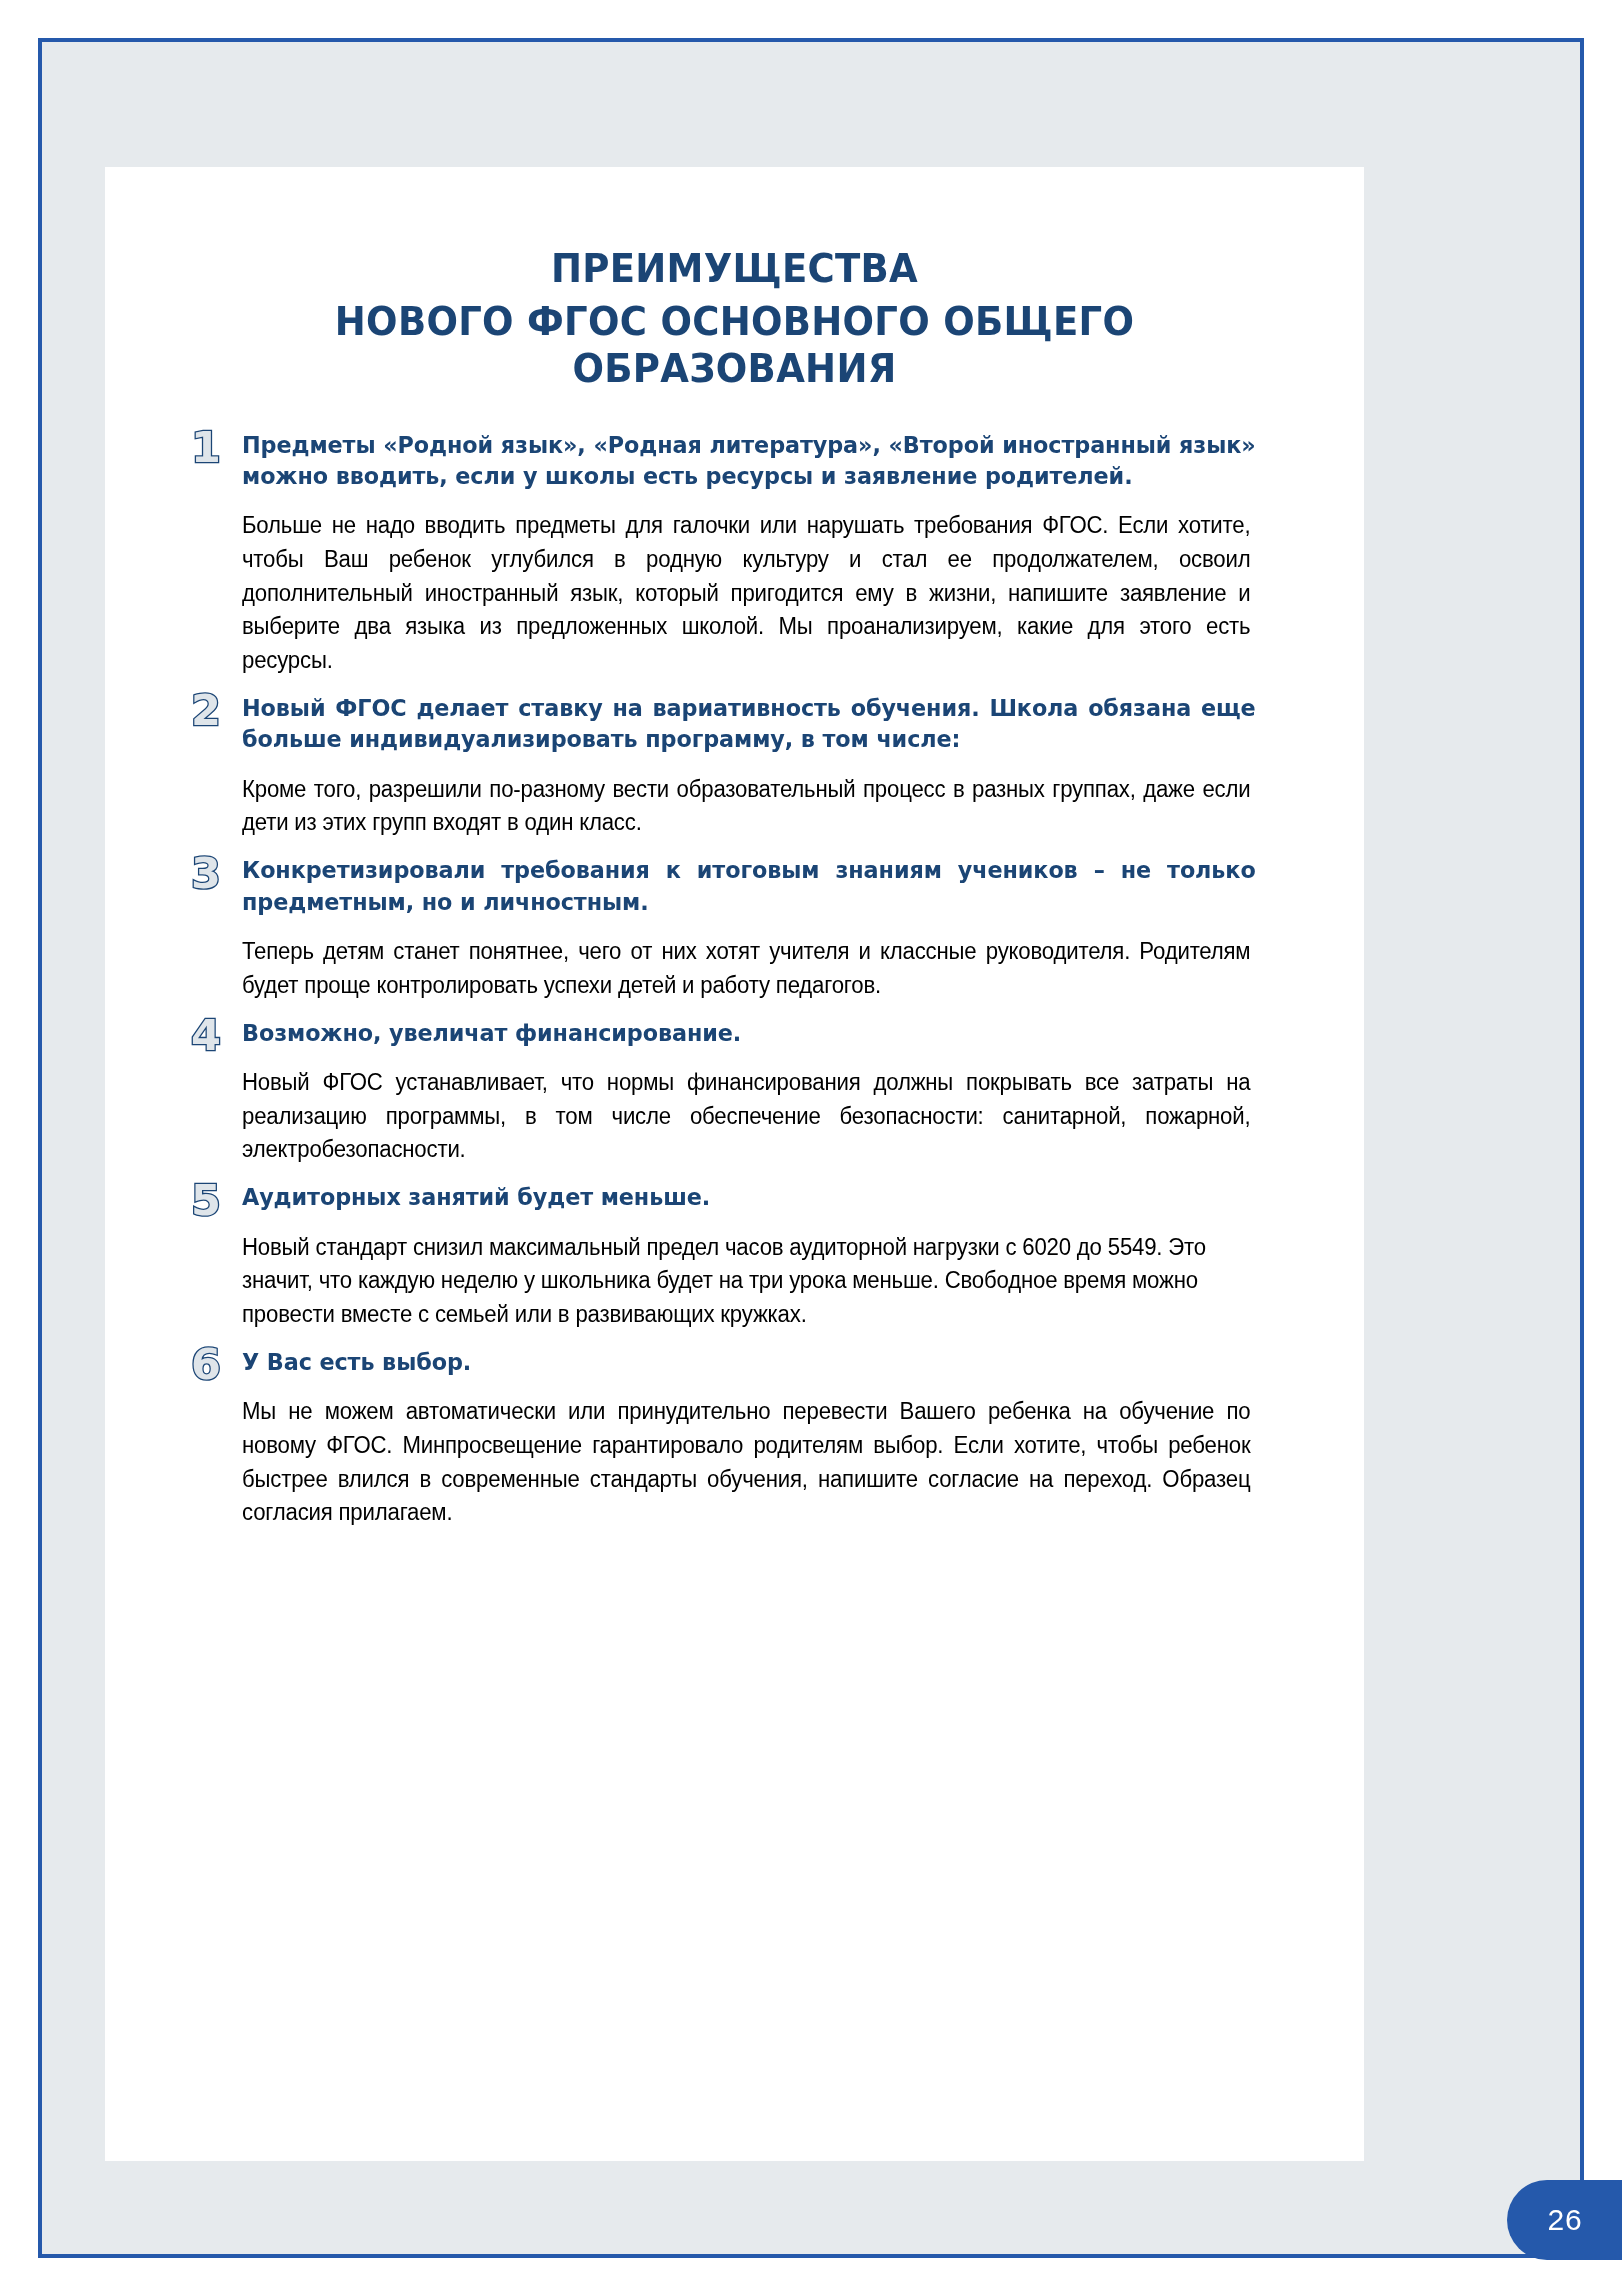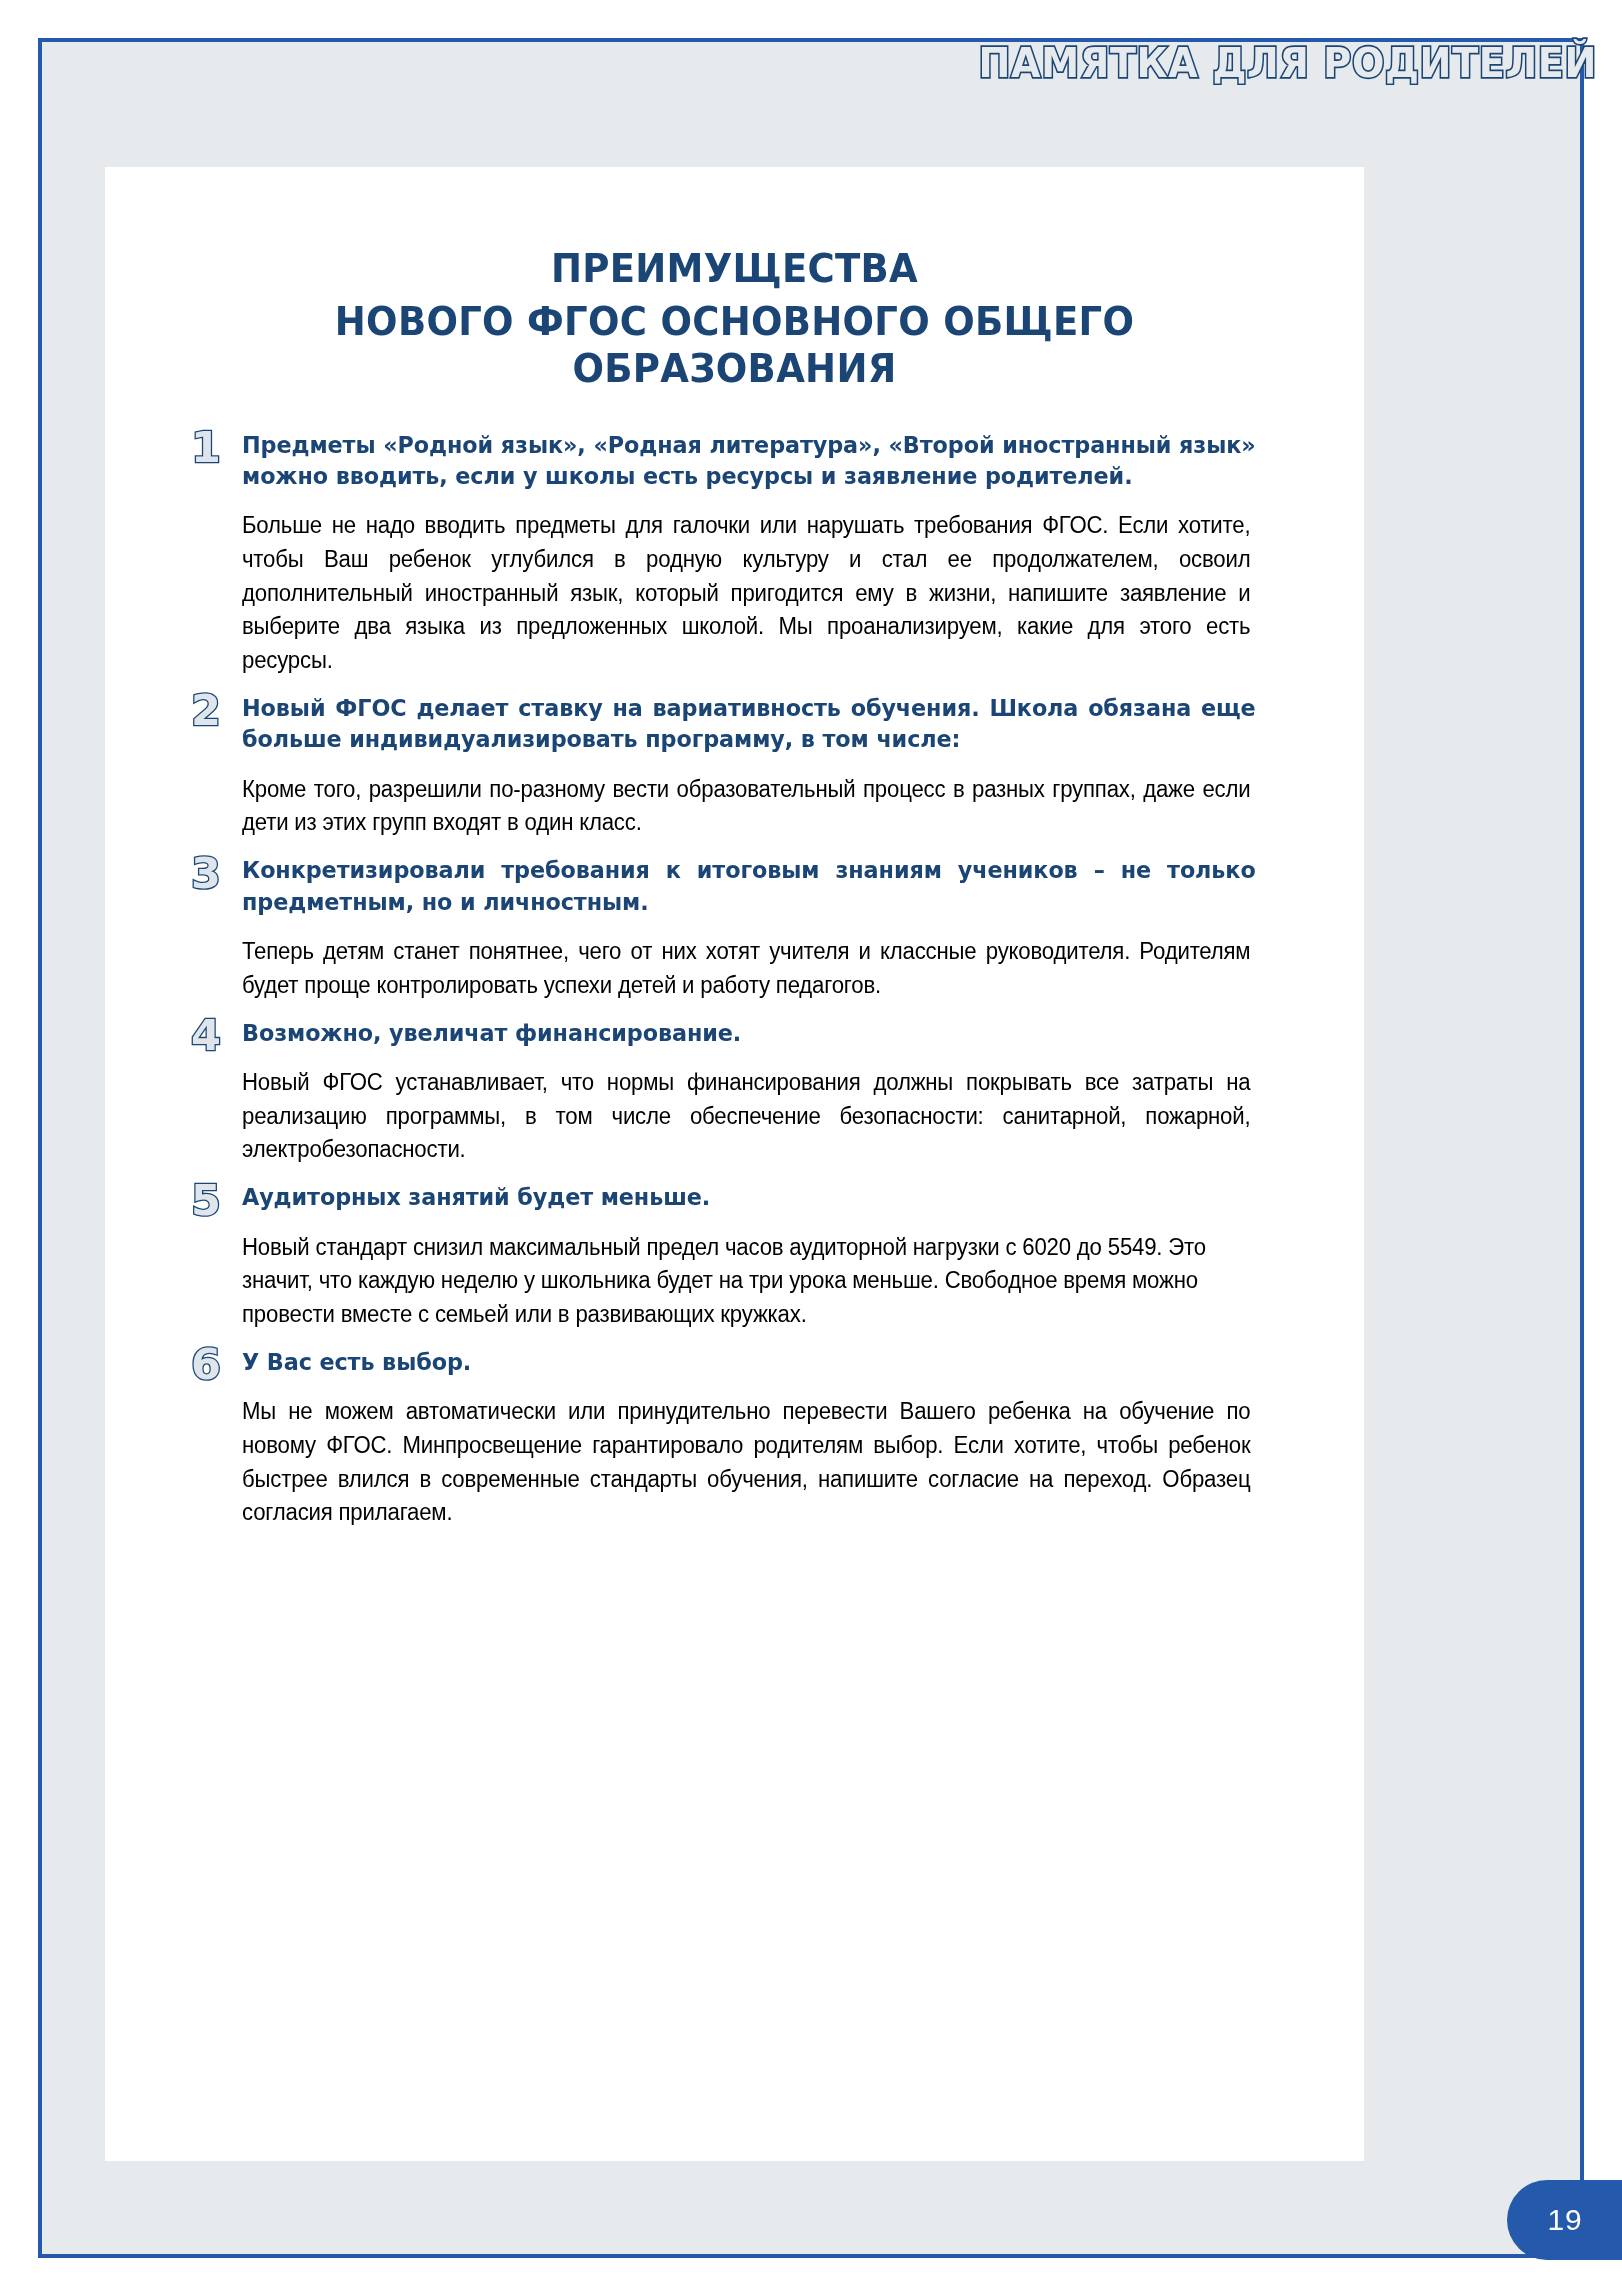--- a/index.html
+++ b/index.html
@@ -188,23 +188,20 @@
     letter-spacing: 0.7px;
   }
 </style>
 </head>
 <body>
 
 <div class="page">
 
   <div class="frame"></div>
 
-  <div class="masthead">
-    <div class="masthead-title">ПАМЯТКА ДЛЯ РОДИТЕЛЕЙ</div>
-  </div>
 
   <div class="card">
 
     <div class="doc-title">
       <span class="line line1">ПРЕИМУЩЕСТВА</span>
       <span class="line line2">НОВОГО ФГОС ОСНОВНОГО ОБЩЕГО ОБРАЗОВАНИЯ</span>
     </div>
 
     <div class="items">
 
@@ -246,17 +243,17 @@
       <div class="item">
         <div class="num">6</div>
         <div class="item-head nojust">У Вас есть выбор.</div>
         <div class="para">Мы не можем автоматически или принудительно перевести Вашего ребенка на обучение по новому ФГОС. Минпросвещение гарантировало родителям выбор. Если хотите, чтобы ребенок быстрее влился в современные стандарты обучения, напишите согласие на переход. Образец согласия прилагаем.</div>
       </div>
 
     </div>
   </div>
 
   <div class="page-badge">
-    <span>19</span>
+    <span>26</span>
   </div>
 
 </div>
 
 
 </body></html>

